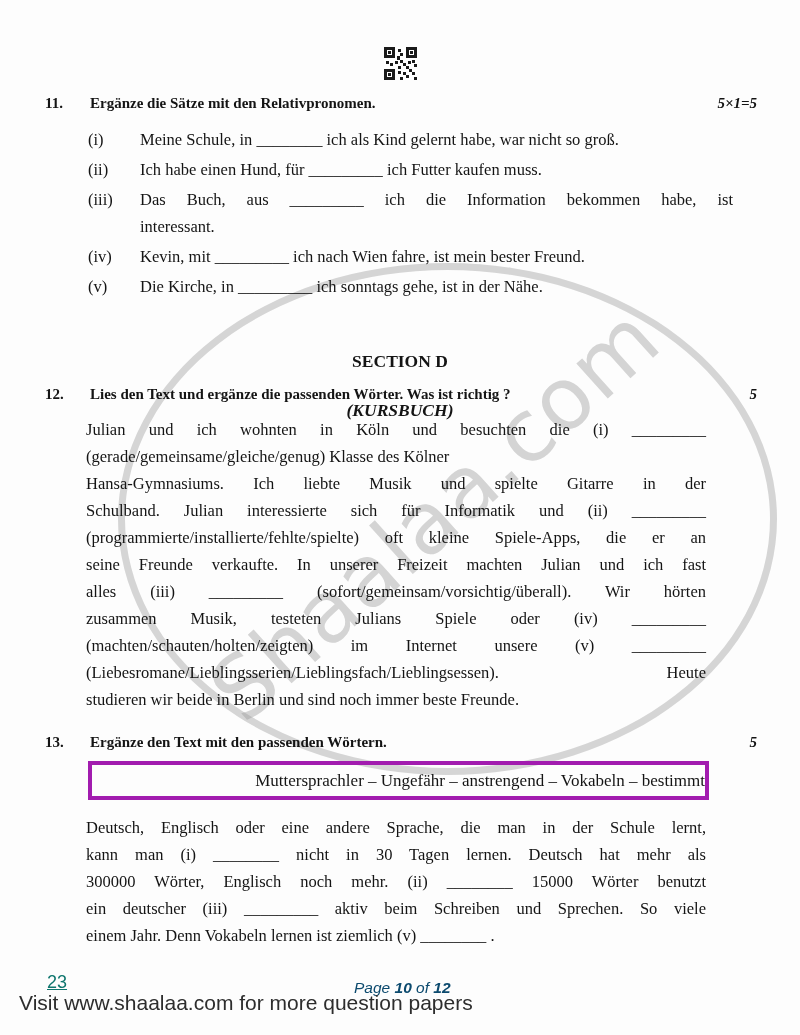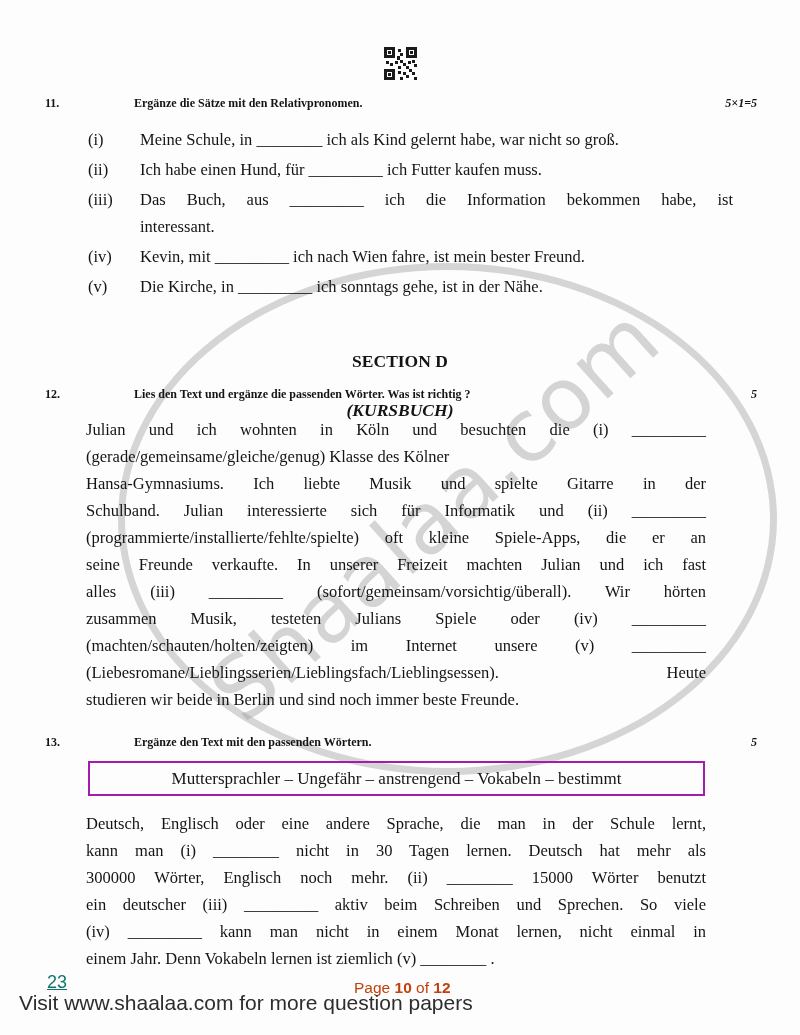--- a/index.html
+++ b/index.html
@@ -23,21 +23,21 @@
     color:rgba(150,150,150,.40);
     transform:rotate(-42deg);transform-origin:50% 50%;
     pointer-events:none;white-space:nowrap;
   }
 
   
   .qr{position:absolute;left:384px;top:46px;width:33px;height:35px;}
 
   
   .qblock{position:absolute;left:45px;right:43px;}
-  .qhead{position:relative;display:flex;font-weight:bold;font-size:12px;line-height:22px;gap:44px;}
+  .qhead{position:relative;display:flex;font-weight:bold;font-size:15px;line-height:22px;}
   .qnum{width:45px;flex:none;}
   .qtitle{flex:1;}
   .qmarks{position:absolute;right:0;top:0;font-style:italic;font-weight:bold;}
 
   #q11{top:92px;}
   .items{margin-top:12px;}
   .item{display:flex;margin:0 24px 3px 43px;font-size:16.5px;line-height:27px;}
   .ilabel{width:52px;flex:none;}
   .itext{flex:1;}
 
@@ -48,27 +48,27 @@
   #q12{top:383px;}
   #q13{top:731px;}
 
   .para{margin:11px 47px 0 41px;width:620px;font-size:16.5px;line-height:27px;}
   #q13 .para{margin-top:14px;}
   .line{white-space:normal;}
   .line.j{text-align:justify;text-align-last:justify;}
 
   .bank{
     margin:8px 0 0 43px;width:613px;height:31px;
-    border:2px solid #a21caf;text-align:center;
+    border:4px solid #a21caf;text-align:right;
     font-size:17px;line-height:31px;
   }
 
   
   .f-num{position:absolute;left:47px;top:972px;font-family:"Liberation Sans",sans-serif;font-size:18px;color:#0f766e;text-decoration:underline;}
-  .f-page{position:absolute;left:354px;top:979px;font-family:"Liberation Sans",sans-serif;font-size:15.5px;color:#c2410c;white-space:nowrap;text-align:right;}
+  .f-page{position:absolute;left:354px;top:979px;font-family:"Liberation Sans",sans-serif;font-style:italic;font-size:15.5px;color:#0c4a6e;white-space:nowrap;text-align:right;}
   .f-page b{font-weight:bold;}
   .f-promo{position:absolute;left:19px;top:991px;font-family:"Liberation Sans",sans-serif;font-size:21px;color:#2d2d2d;white-space:nowrap;}
 </style>
 </head>
 <body>
 
 <div class="page">
 
   <div class="wm-ellipse"></div>
   <div class="wm-text">Shaalaa.com</div>
@@ -176,21 +176,20 @@
       <span class="qnum">13.</span>
       <span class="qtitle">Ergänze den Text mit den passenden Wörtern.</span>
       <span class="qmarks">5</span>
     </div>
     <div class="bank">Muttersprachler – Ungefähr – anstrengend – Vokabeln – bestimmt</div>
     <div class="para">
       <div class="line j">Deutsch, Englisch oder eine andere Sprache, die man in der Schule lernt,</div>
       <div class="line j">kann man (i) ________ nicht in 30 Tagen lernen. Deutsch hat mehr als</div>
       <div class="line j">300000 Wörter, Englisch noch mehr. (ii) ________ 15000 Wörter benutzt</div>
       <div class="line j">ein deutscher (iii) _________ aktiv beim Schreiben und Sprechen. So viele</div>
-      <div class="line j">(iv) _________ kann man nicht in einem Monat lernen, nicht einmal in</div>
       <div class="line">einem Jahr. Denn Vokabeln lernen ist ziemlich (v) ________ .</div>
     </div>
   </div>
 
   <div class="f-num">23</div>
   <div class="f-page">
     <span>Page</span>
     <b>10</b>
     <span>of</span>
     <b>12</b>

